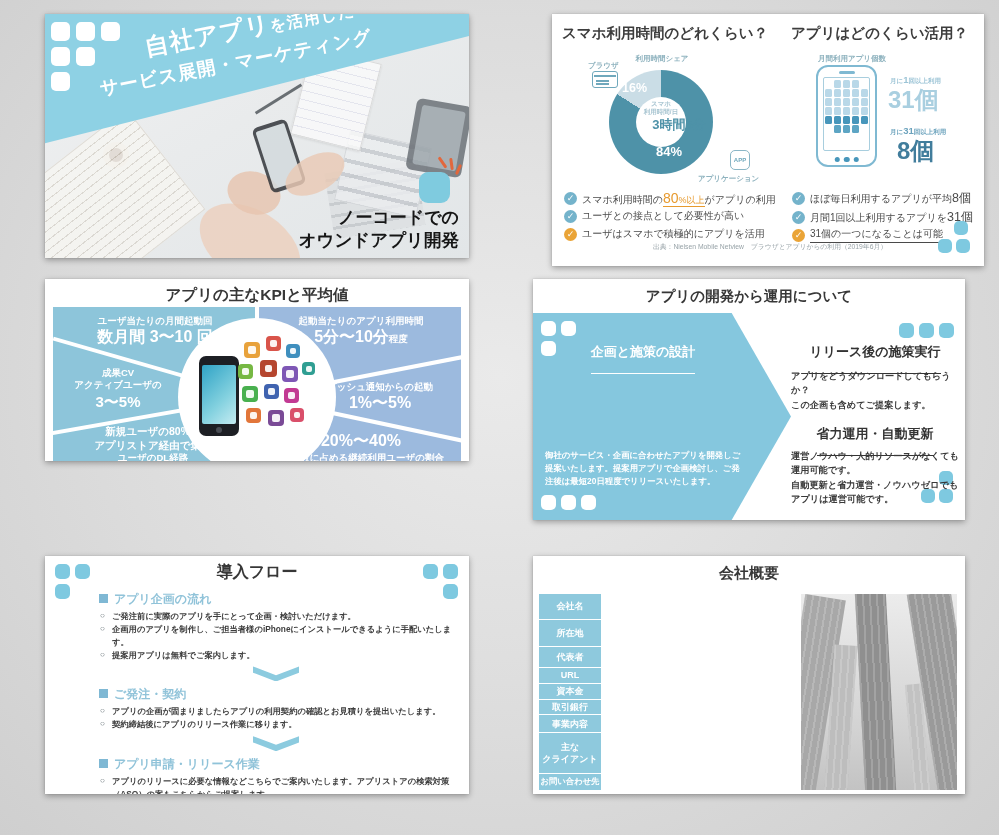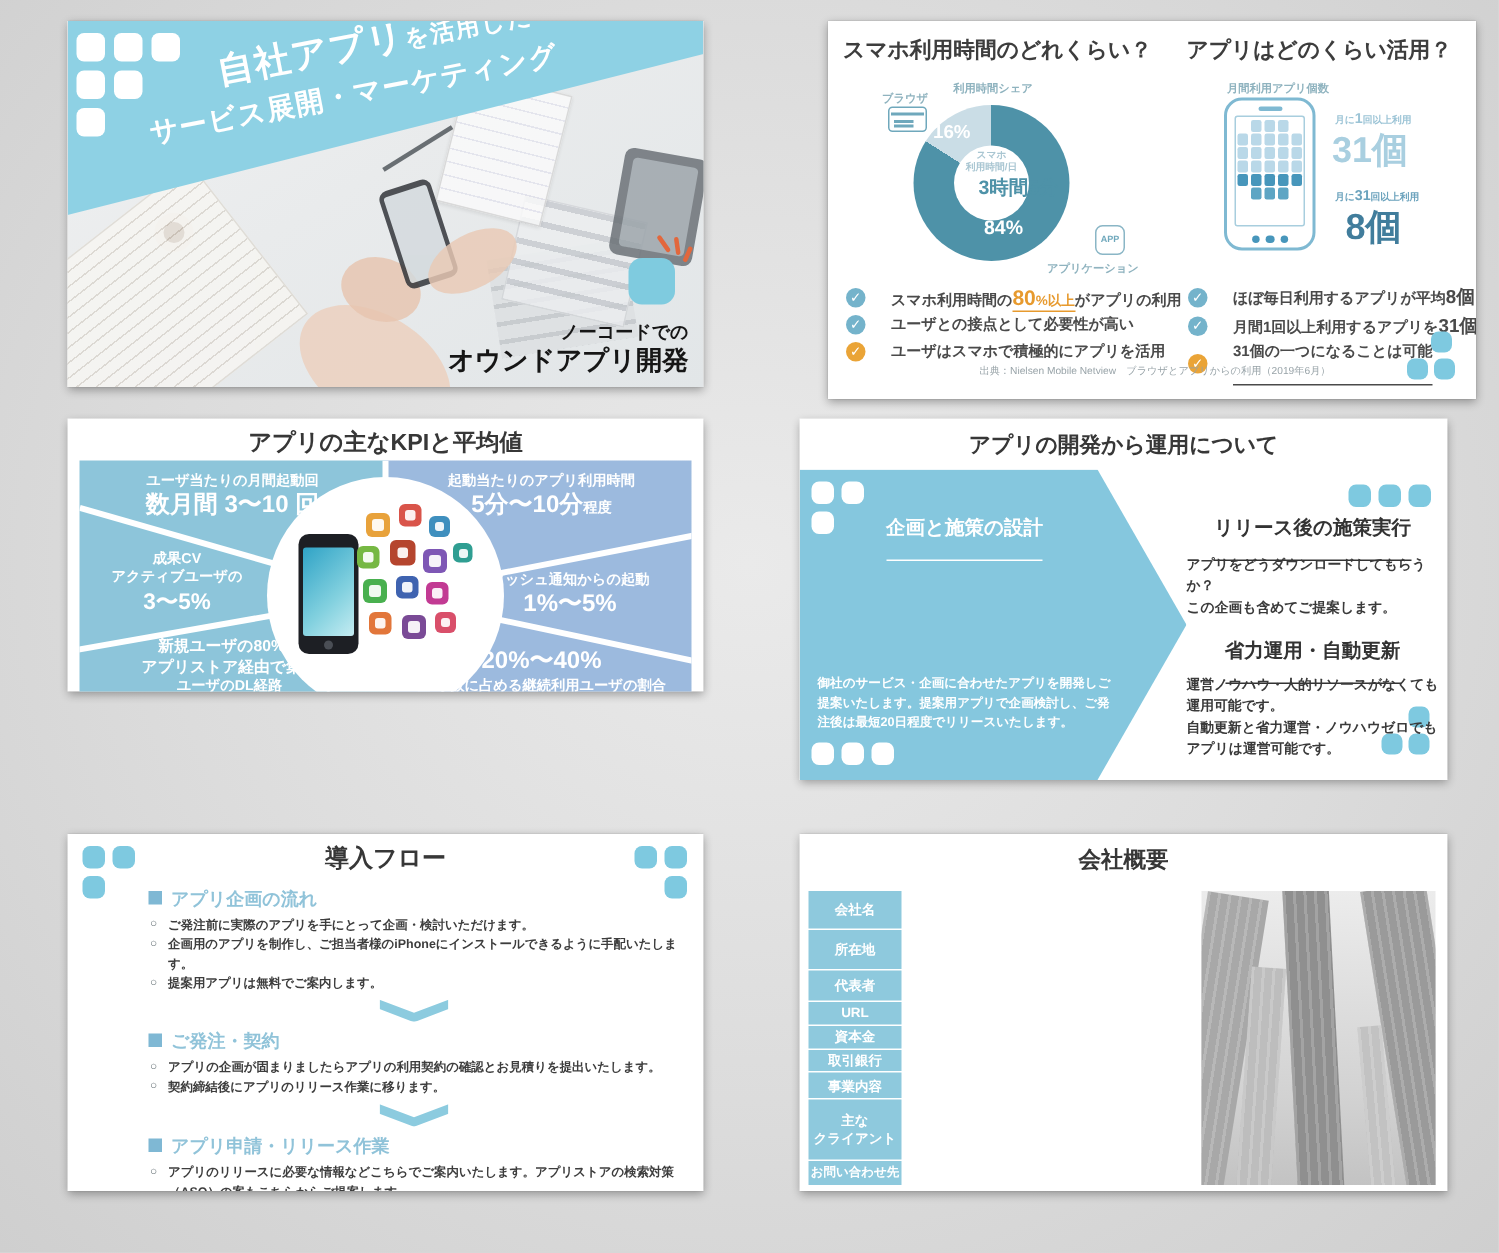--- a/index.html
+++ b/index.html
@@ -52,58 +52,58 @@
   .p-phone i { position:absolute; inset:4px 3px; background:#d3dadd; border-radius:2px; display:block; }
   .s1-band { position:absolute; inset:0; background:#8ed1e4;
              clip-path:polygon(0 0, 100% 0, 100% 9%, 0 53%); }
   .s1-title { position:absolute; left:46px; top:28px; transform:rotate(-11deg); transform-origin:0 0; color:#fff; white-space:nowrap; }
   .s1-t1 { font-size:24px; font-weight:bold; letter-spacing:1px; margin-left:52px; }
   .s1-t1 .small { font-size:16px; }
   .s1-t2 { font-size:18.5px; font-weight:bold; letter-spacing:1px; margin-top:3px; }
   .s1-bsq { position:absolute; left:374px; top:158px; width:31px; height:31px; border-radius:9px; background:#7fcbdf; }
   .s1-bl { position:absolute; width:3px; background:#e2673c; border-radius:2px; }
   .s1-sub { position:absolute; right:10px; bottom:6px; text-align:right; color:#161616; font-weight:bold; line-height:1.3; }
-  .s1-sub .l1 { font-size:12px; }
+  .s1-sub .l1 { font-size:17px; }
   .s1-sub .l2 { font-size:17.5px; }
 
   
   .s2-title { position:absolute; top:10px; font-size:14.5px; font-weight:bold; color:#3d3d3d; }
   .s2-cap { position:absolute; font-size:7.5px; color:#8fb3bf; font-weight:bold; }
   .donut { position:absolute; left:57px; top:56px; width:104px; height:104px; border-radius:50%;
            background:conic-gradient(#4e92a8 0 84%, #cadde6 84% 100%); }
   .donut::after { content:""; position:absolute; inset:27px; background:#fff; border-radius:50%; }
   .donut-center { position:absolute; left:57px; top:86px; width:104px; text-align:center; z-index:2; line-height:1.25; }
   .dc-s { font-size:6.5px; color:#a9c6d2; font-weight:bold; }
   .dc-v { font-size:13px; color:#4e92a8; font-weight:bold; margin-top:1px;padding-left:36px; }
   .pct { position:absolute; color:#fff; font-weight:bold; font-size:12.5px; z-index:2; }
   .brow-ic { position:absolute; left:40px; top:57px; width:26px; height:17px; border:1.5px solid #6fa8bc;
              border-radius:3px; background:#fff; z-index:2; }
   .brow-ic::before { content:""; position:absolute; left:1px; right:1px; top:3px; height:1.5px; background:#6fa8bc; }
   .brow-ic::after { content:""; position:absolute; left:3px; right:8px; top:8px; height:1.5px; background:#6fa8bc; box-shadow:0 3px 0 #6fa8bc; }
   .app-ic { position:absolute; left:178px; top:136px; width:20px; height:20px; border:1.5px solid #8ab6c6;
             border-radius:5px; color:#6fa8bc; font-size:6px; font-weight:bold; display:flex; align-items:center; justify-content:center; }
-  .b-row { position:absolute; display:flex; align-items:center; gap:17px; font-size:10px; font-weight:bold; color:#4a4a4a; white-space:nowrap; }
+  .b-row { position:absolute; display:flex; align-items:center; gap:5px; font-size:10px; font-weight:normal; color:#4a4a4a; white-space:nowrap; }
   .hl { color:#e79a2e; border-bottom:1.5px solid #e79a2e; padding-bottom:1px; }
   .hl .big { font-size:14px; } .hl .sm { font-size:9px; }
   .bignum { font-size:12.5px; }
   .ph { position:absolute; left:264px; top:51px; width:61px; height:102px; border:2.5px solid #7fb9d2; border-radius:12px; background:#fff; }
   .ph-spk { position:absolute; top:4px; left:50%; transform:translateX(-50%); width:16px; height:2.5px; background:#7fb9d2; border-radius:2px; }
   .ph-scr { position:absolute; left:5px; right:5px; top:10px; bottom:14px; border:1.5px solid #a8cede; border-radius:2px;
             display:flex; flex-direction:column; gap:1.5px; align-items:center; padding-top:2px; }
   .ph-row { display:flex; gap:1.5px; justify-content:center; }
   .ph-row i { width:7.5px; height:7.5px; border-radius:1.5px; background:#b9d8e8; display:block; }
   .ph-row.d1 i { background:#4796bb; }
   .ph-row.d2 i { background:#5da5c4; }
   .ph-dots { position:absolute; bottom:3px; left:50%; transform:translateX(-50%); display:flex; gap:4px; }
   .ph-dots i { width:5.5px; height:5.5px; border-radius:50%; background:#4796bb; display:block; }
   .stl { position:absolute; font-size:6.5px; font-weight:bold; white-space:nowrap; }
   .stl .n { font-size:9.5px; }
   .stv { position:absolute; font-size:24px; font-weight:bold; white-space:nowrap; }
   .src { position:absolute; left:60px; right:56px; top:228px; text-align:center; font-size:6.8px; color:#98a3a8; white-space:nowrap; }
-  .und { border-bottom:1.2px solid #4a4a4a; padding-bottom:15px; }
+  .und { border-bottom:1.2px solid #4a4a4a; padding-bottom:1px; }
 
   
   .s3-title { position:absolute; top:6px; left:0; right:0; text-align:center; font-size:15.5px; font-weight:bold; color:#373737; }
   .d3 { position:absolute; left:8px; right:8px; top:28px; height:180px; overflow:hidden;
         background:linear-gradient(90deg,#8dc5da 0 50%,#9cbade 50% 100%); }
   .dl { position:absolute; background:#fff; height:4px; width:212px; top:88px; }
   .dl.lu { right:50%; transform-origin:100% 50%; transform:rotate(-10deg); }
   .dl.ld { right:50%; transform-origin:100% 50%; transform:rotate(16deg); }
   .dl.ru { left:50%; transform-origin:0 50%; transform:rotate(-11deg); }
   .dl.rd { left:50%; transform-origin:0 50%; transform:rotate(12deg); }

